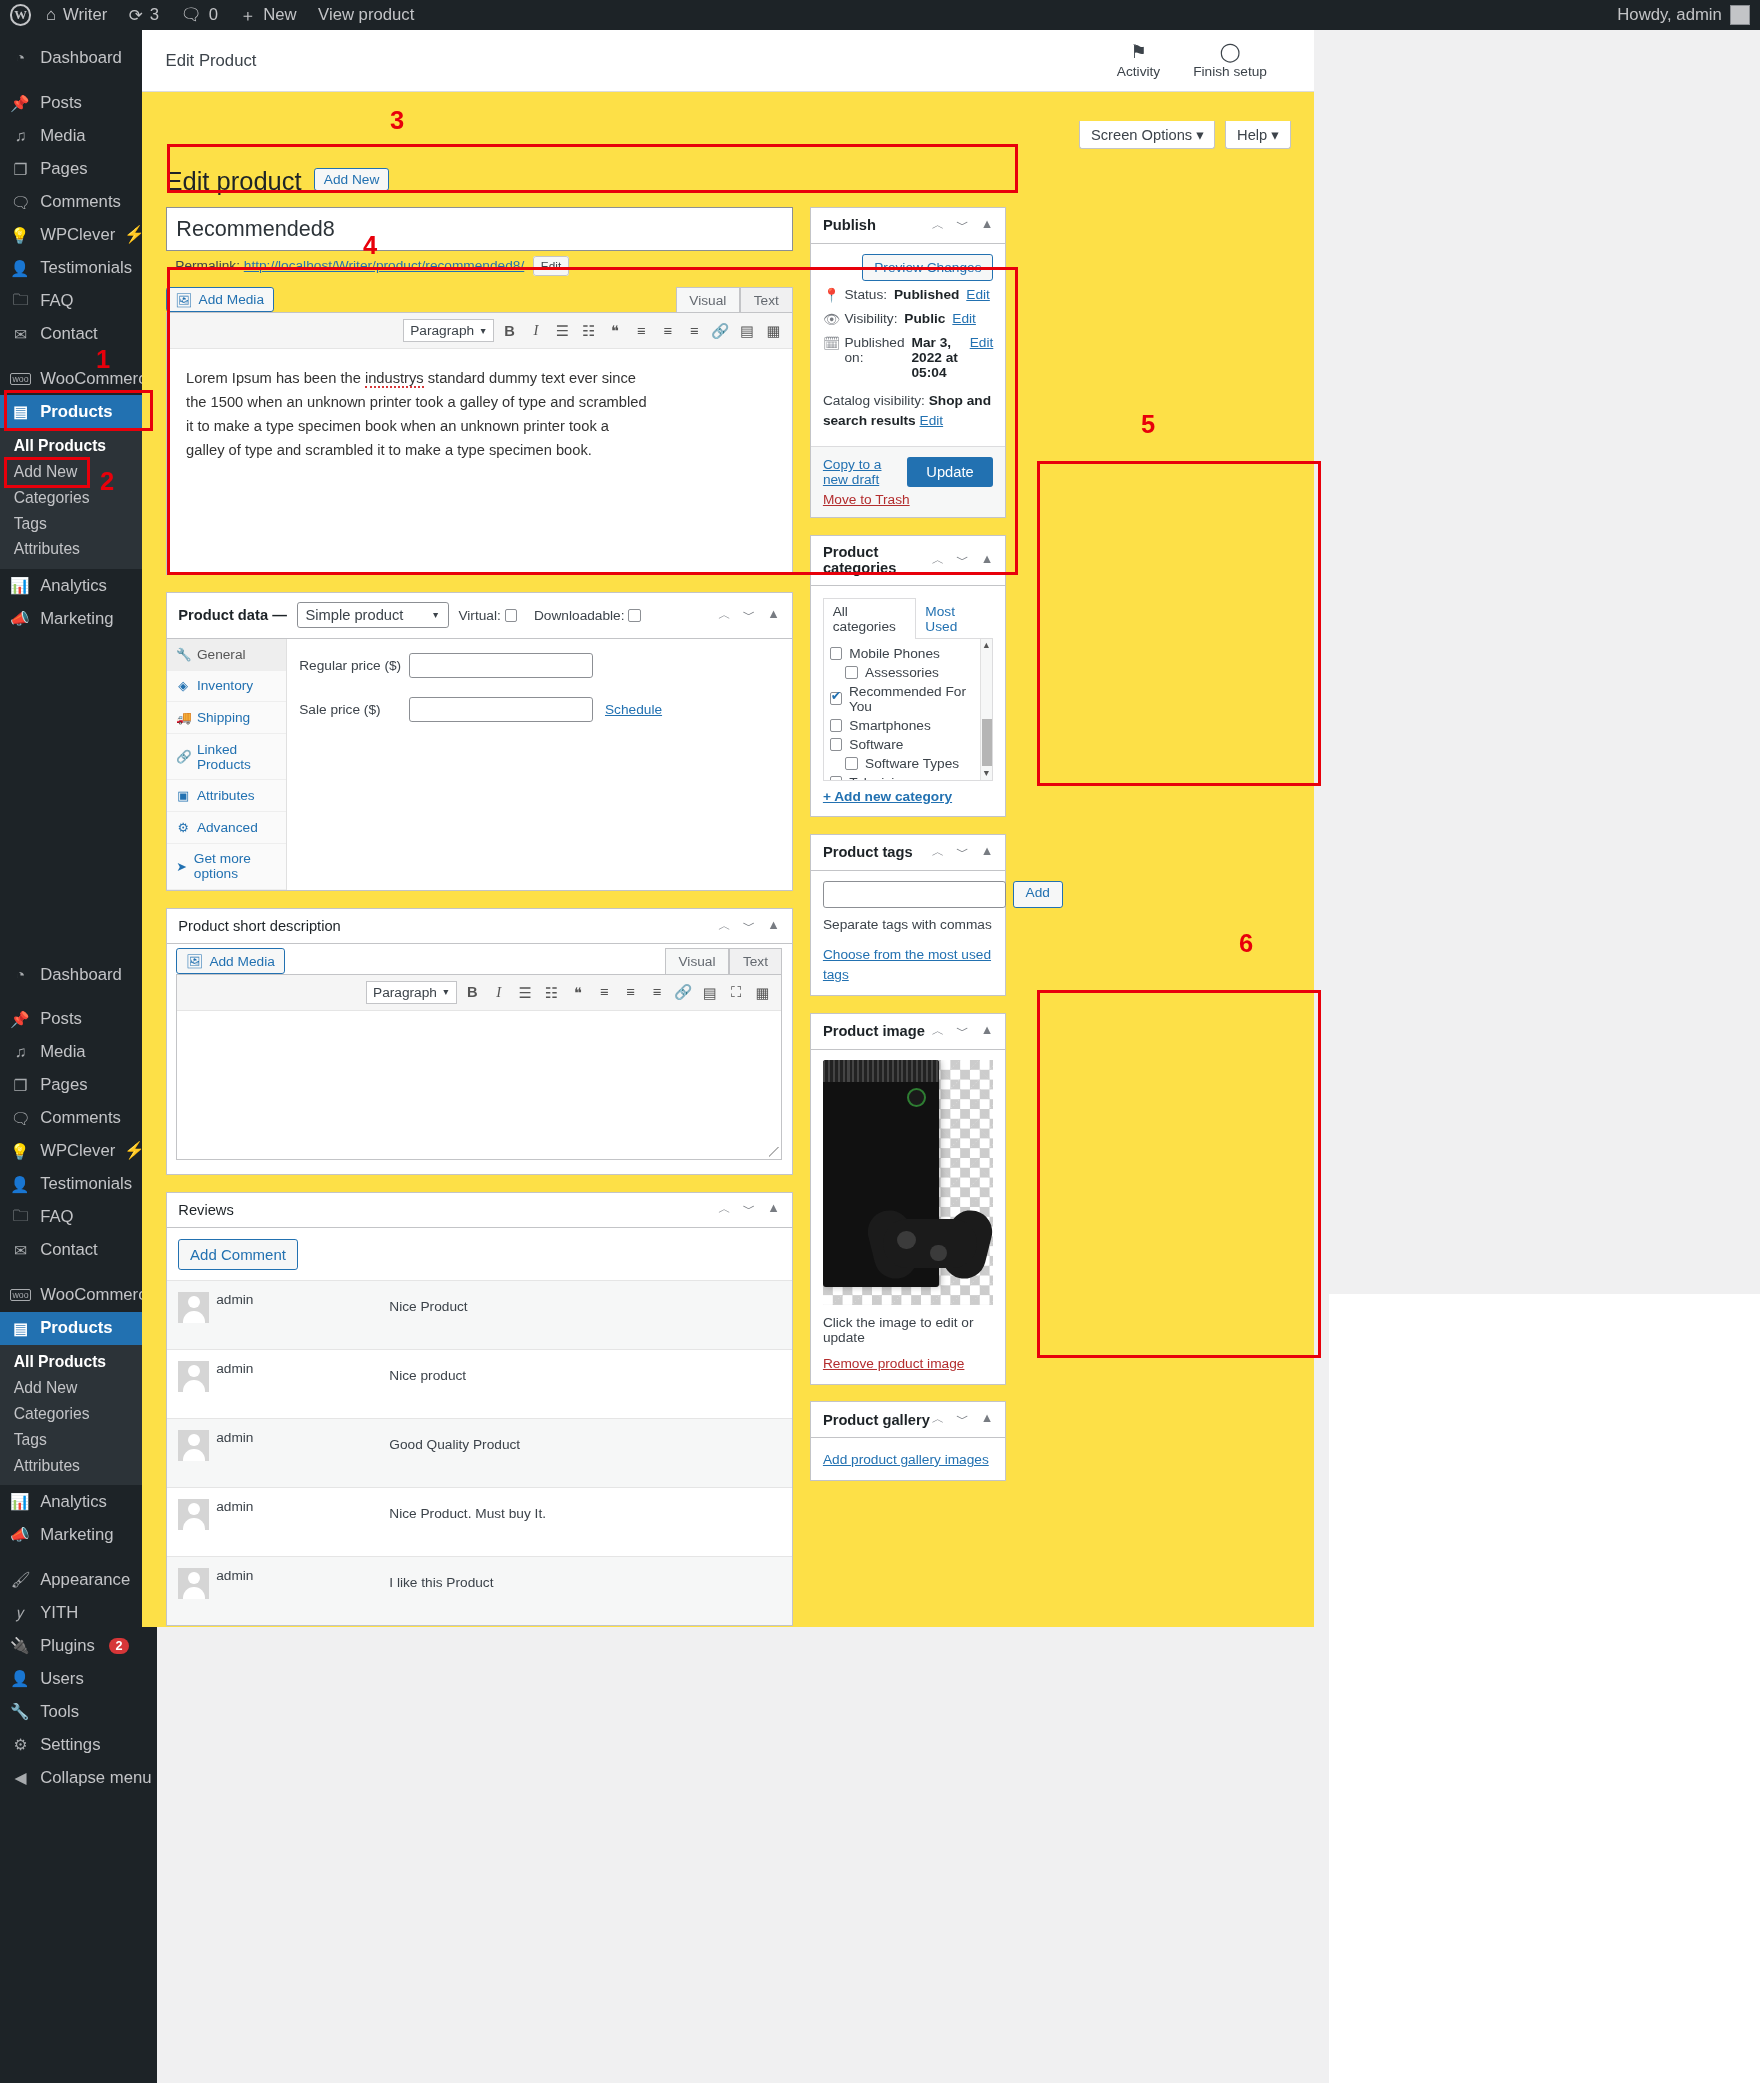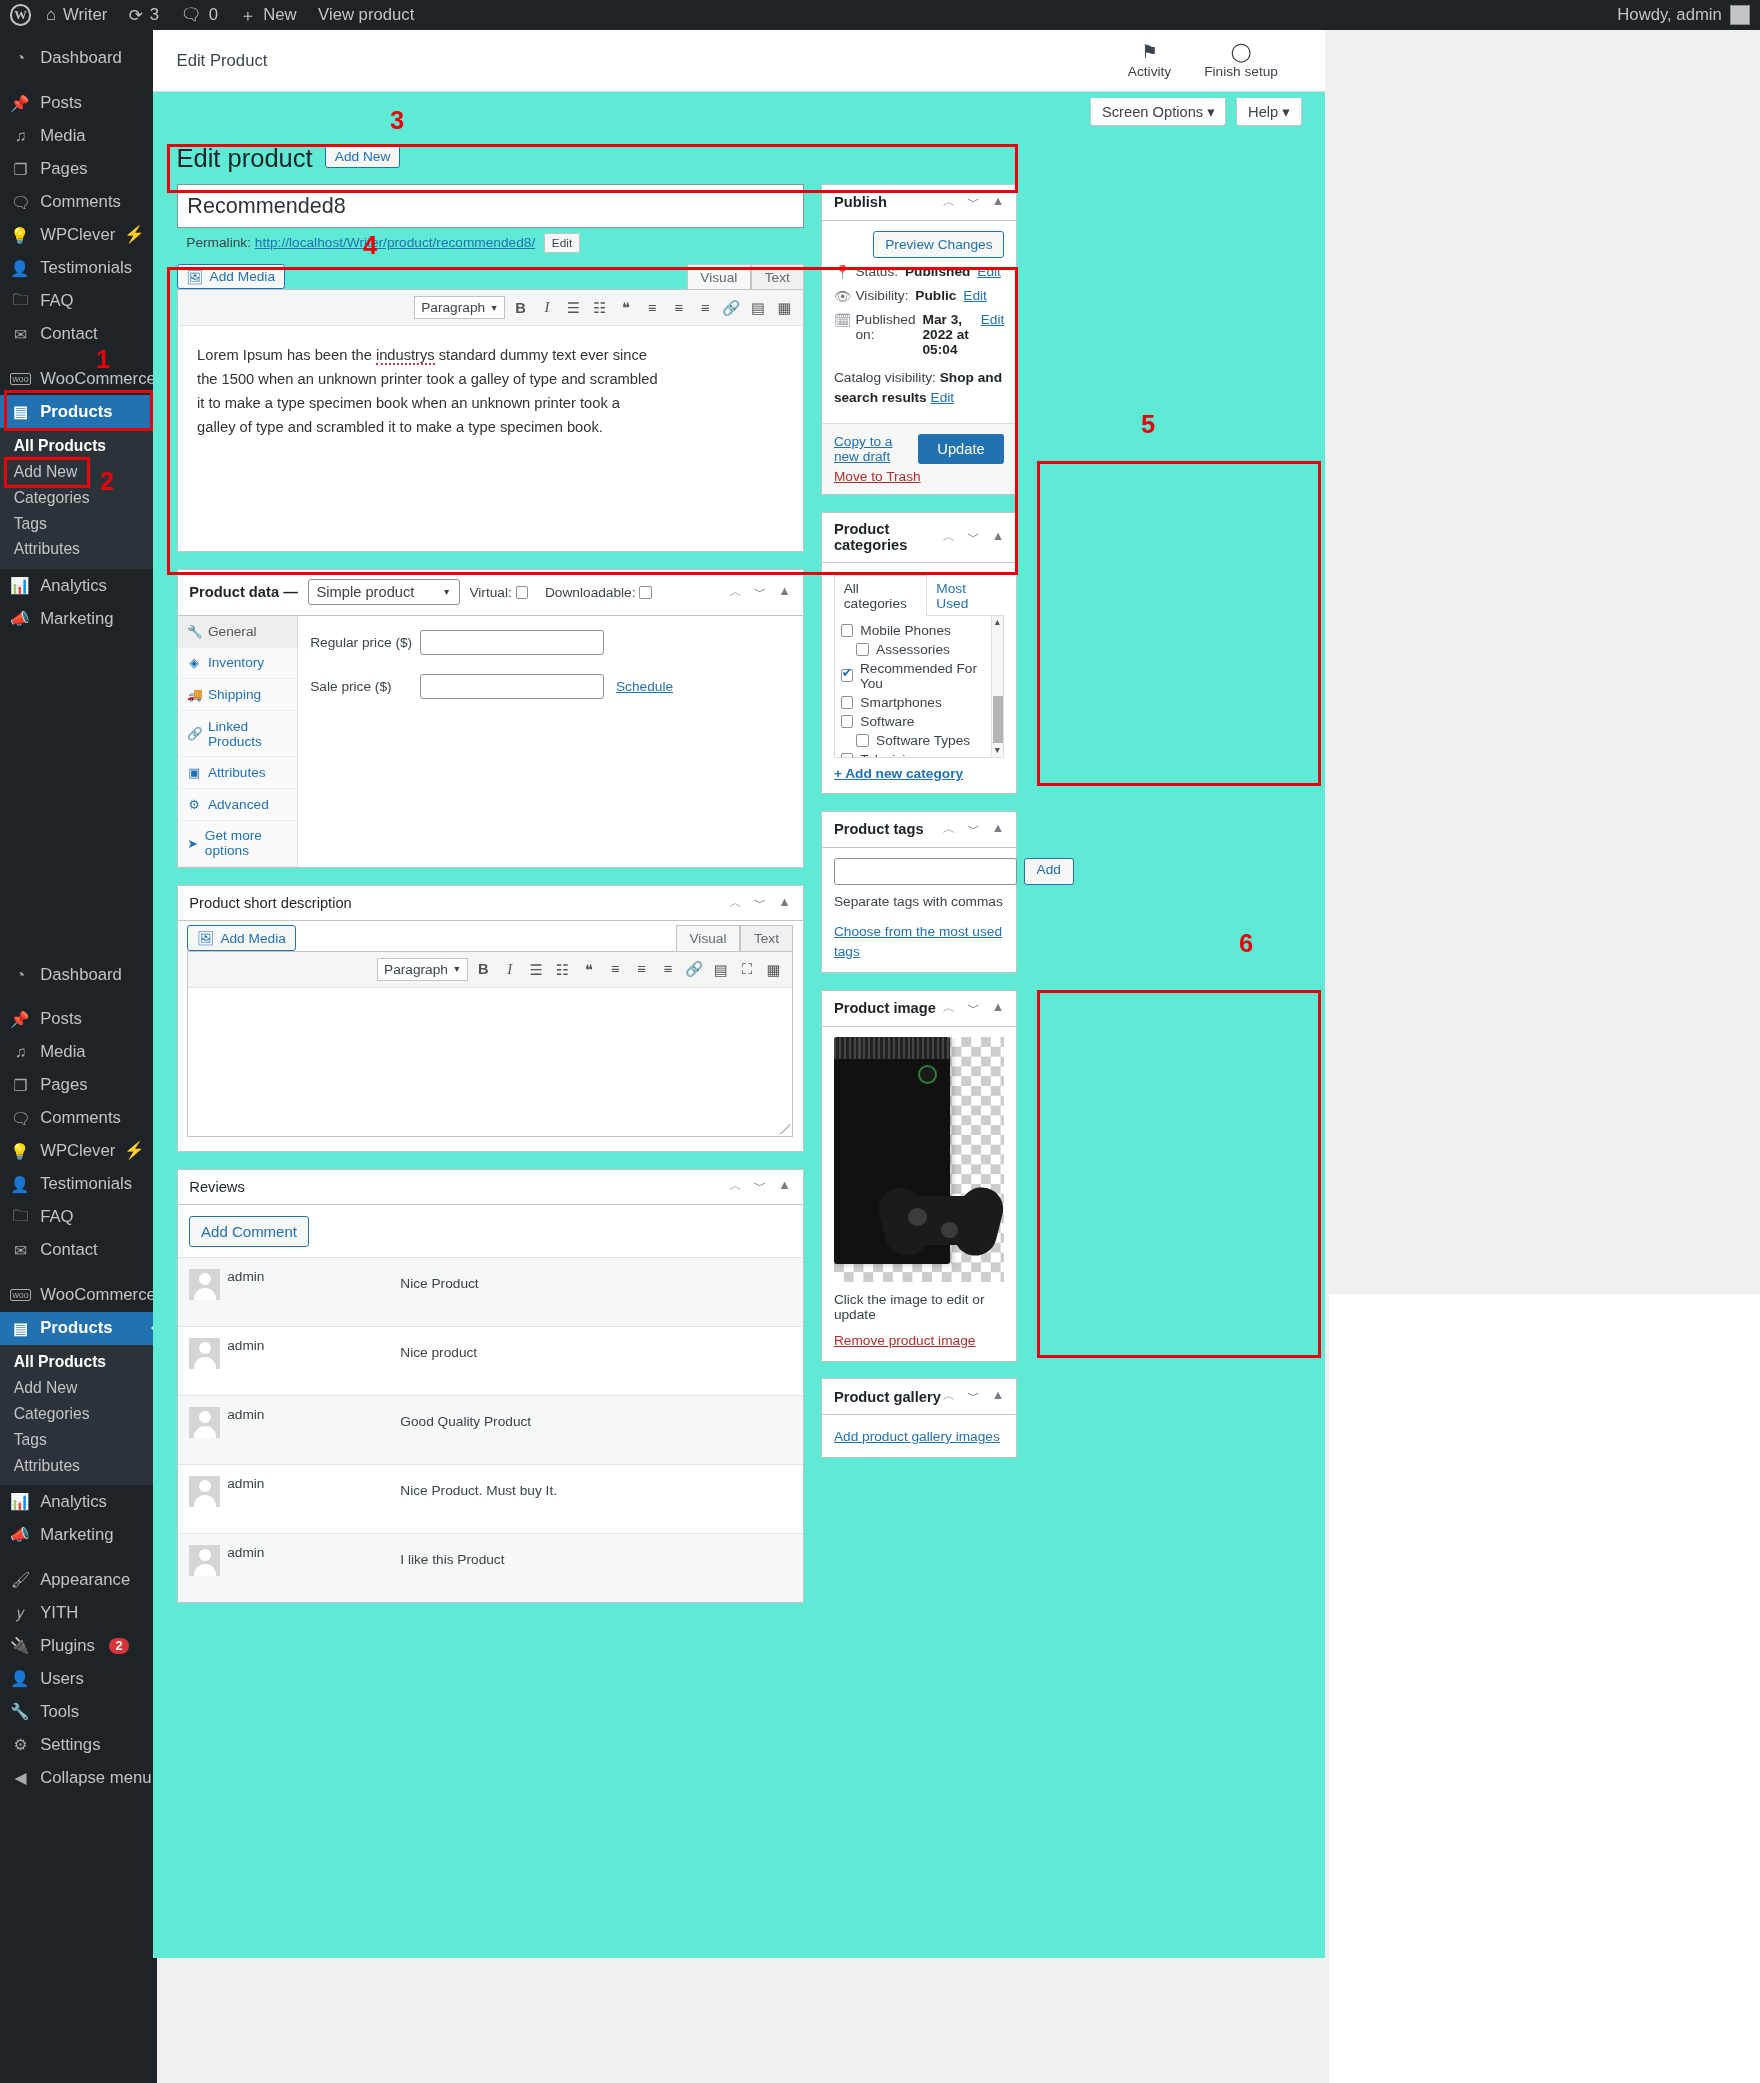--- a/index.html
+++ b/index.html
@@ -41,28 +41,28 @@
   .submenu a{ display:block; padding:3.9px 0 3.9px 13.7px; color:#c3c4c7; font-size:15.7px;}
   .submenu a.cur{ color:#fff; font-weight:600;}
   .badge-count{ background:#d63638;color:#fff;border-radius:9.8px;font-size:12.7px;padding:1px 6.9px;margin-left:4.9px;font-weight:600;}
   .bolt{ color:#f0b849; }
 
   
   .cur-arrow{ position:absolute; right:-1px; width:0;height:0;
     border-top:7.8px solid transparent;border-bottom:7.8px solid transparent;border-right:7.8px solid #f0f0f1;}
 
   
-  #main{ position:absolute; top:30px; left:153px; width:1172px; height:1928px; background:#5eead4;}
+  #main{ position:absolute; top:30px; left:142px; width:1172px; height:1597px; background:#fde047;}
   #wcbar{ background:#fff; height:62px; border-bottom:1px solid #dcdcde; display:flex; align-items:center; padding:0 23.5px; position:relative;}
   #wcbar .wc-title{ font-size:16.7px; color:#3c434a; }
   .wcbar-right{ margin-left:auto; display:flex; gap:33px; padding-right:23.5px;}
   .wcbar-btn{ display:flex; flex-direction:column; align-items:center; gap:2px; font-size:13.7px; color:#3c434a;}
   .wcbar-icn{ font-size:18.6px; line-height:19.6px;}
 
-  .screen-meta{ display:flex; justify-content:flex-end; gap:9.8px; padding:5.9px 23.5px 0 0; }
+  .screen-meta{ display:flex; justify-content:flex-end; gap:9.8px; padding:5.9px 23.5px 0 0;margin-top:23px; }
   .meta-btn{ background:#fff;border:1px solid #c3c4c7;border-top:none;border-radius:0 0 2.9px 2.9px;
     padding:4.9px 10.8px; font-size:14.7px; color:#3c434a;}
 
   .wrap{ padding:9.8px 23.5px 0 23.5px; position:relative;}
   h1.page-title{ font-size:25.5px; font-weight:400; color:#1d2327; margin:0; display:inline-block; padding:8.8px 0 3.9px 0;}
   .add-new-btn{ display:inline-block; border:1px solid #2271b1; color:#2271b1; background:#f6f7f7;
     border-radius:2.9px; font-size:13.7px; padding:2.9px 8.8px; vertical-align:5.9px; margin-left:7.8px;}
 
   .columns{ display:flex; gap:17.6px; align-items:flex-start; margin-top:6.9px;}
   .col-left{ width:627px; }

